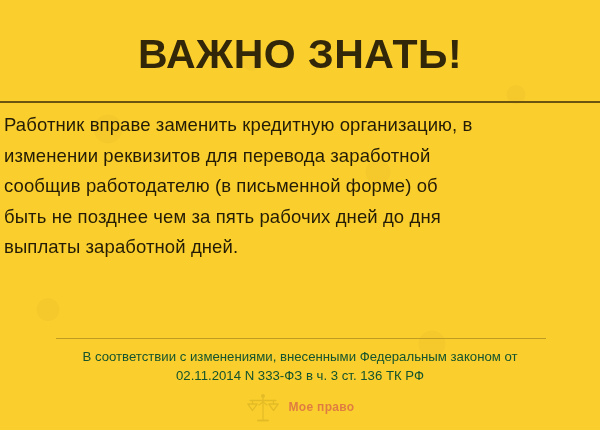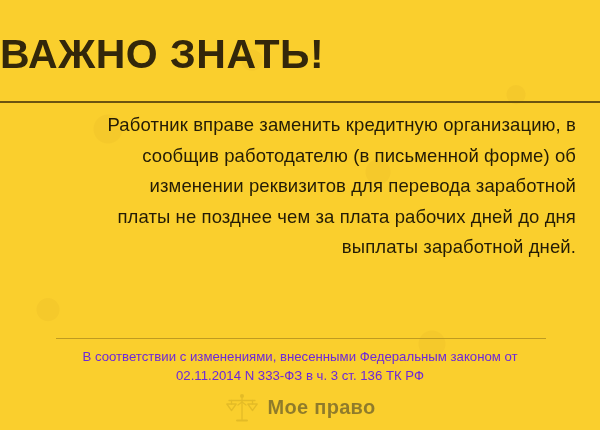--- a/index.html
+++ b/index.html
@@ -41,21 +41,21 @@
 
   
   .title-area {
     position: absolute;
     left: 0;
     top: 0;
     width: 600px;
     height: 102px;
     display: flex;
     align-items: center;
-    justify-content: flex-start;
+    justify-content: center;
   }
   .title {
     font-size: 41px;
     font-weight: bold;
     color: #33270a;
     letter-spacing: 0.5px;
     line-height: 1;
     text-align: center;
     margin: 0;
     padding-top: 6px;
@@ -67,24 +67,24 @@
     left: 0;
     top: 101px;
     width: 600px;
     height: 2px;
     background: #6b5410;
   }
 
   
   .body-area {
     position: absolute;
-    left: 12px;
+    left: 4px;
     top: 110px;
     width: 564px;
-    text-align: right;
+    text-align: left;
   }
   .body-line {
     font-size: 18.5px;
     color: #241c06;
     line-height: 30.5px;
     white-space: nowrap;
     letter-spacing: 0.1px;
   }
 
   
@@ -99,21 +99,21 @@
   }
   .footnote {
     position: absolute;
     left: 18px;
     top: 347px;
     width: 564px;
     text-align: center;
   }
   .footnote-line {
     font-size: 13.2px;
-    color: #6d28d9;
+    color: #14532d;
     line-height: 19px;
     white-space: nowrap;
   }
 
   
   .watermark {
     position: absolute;
     left: 0;
     top: 391px;
     width: 600px;
@@ -122,45 +122,45 @@
     justify-content: center;
     gap: 9px;
     opacity: 0.45;
   }
   .scales-icon {
     display: block;
     width: 34px;
     height: 34px;
   }
   .watermark-text {
-    font-size: 20px;
+    font-size: 12px;
     font-weight: bold;
-    color: #0f172a;
+    color: #be185d;
     letter-spacing: 0.3px;
     line-height: 1;
     padding-bottom: 2px;
   }
 </style>
 </head>
 <body>
 
 <div class="poster">
 
   <div class="bg-texture"></div>
 
   <div class="title-area">
     <h1 class="title">ВАЖНО ЗНАТЬ!</h1>
   </div>
   <div class="title-rule"></div>
 
   <div class="body-area">
     <div class="body-line">Работник вправе заменить кредитную организацию, в</div>
+    <div class="body-line">изменении реквизитов для перевода заработной</div>
     <div class="body-line">сообщив работодателю (в письменной форме) об</div>
-    <div class="body-line">изменении реквизитов для перевода заработной</div>
-    <div class="body-line">платы не позднее чем за плата рабочих дней до дня</div>
+    <div class="body-line">быть не позднее чем за пять рабочих дней до дня</div>
     <div class="body-line">выплаты заработной дней.</div>
   </div>
 
   <div class="foot-rule"></div>
   <div class="footnote">
     <div class="footnote-line">В соответствии с изменениями, внесенными Федеральным законом от</div>
     <div class="footnote-line">02.11.2014 N 333-ФЗ в ч. 3 ст. 136 ТК РФ</div>
   </div>
 
   <div class="watermark">

